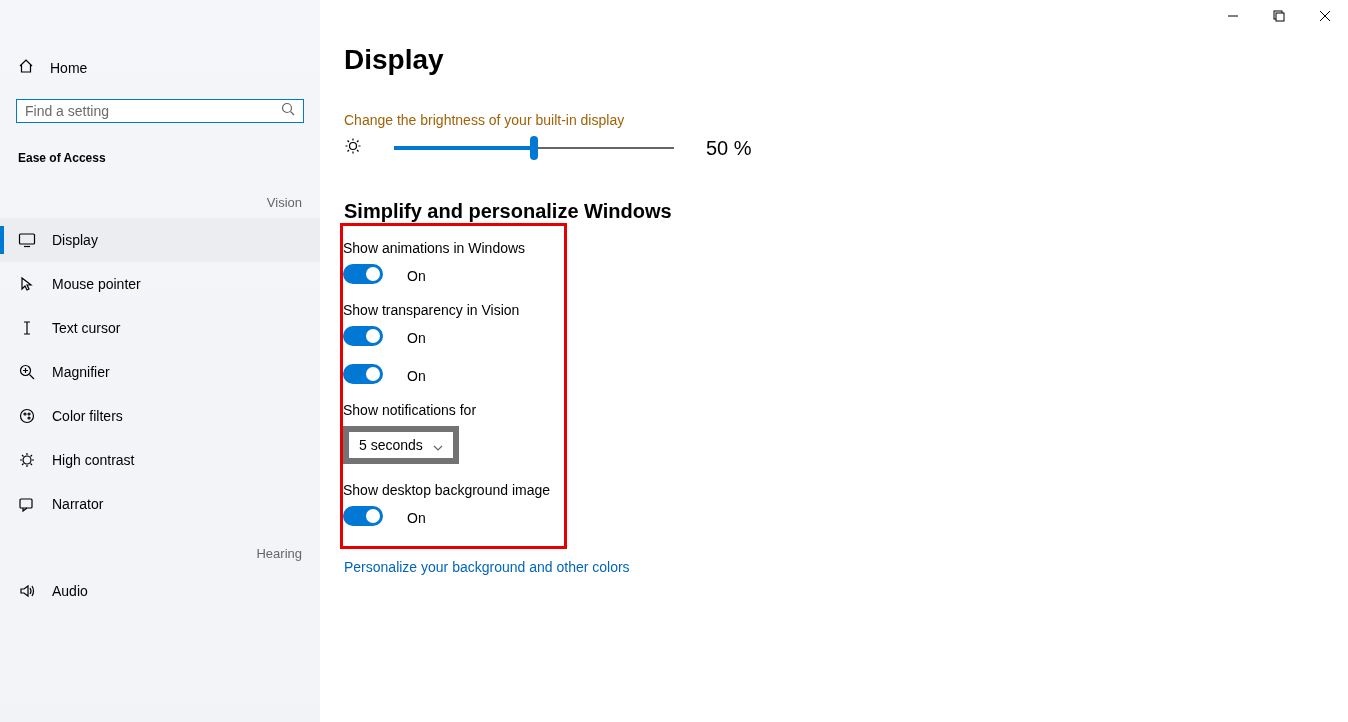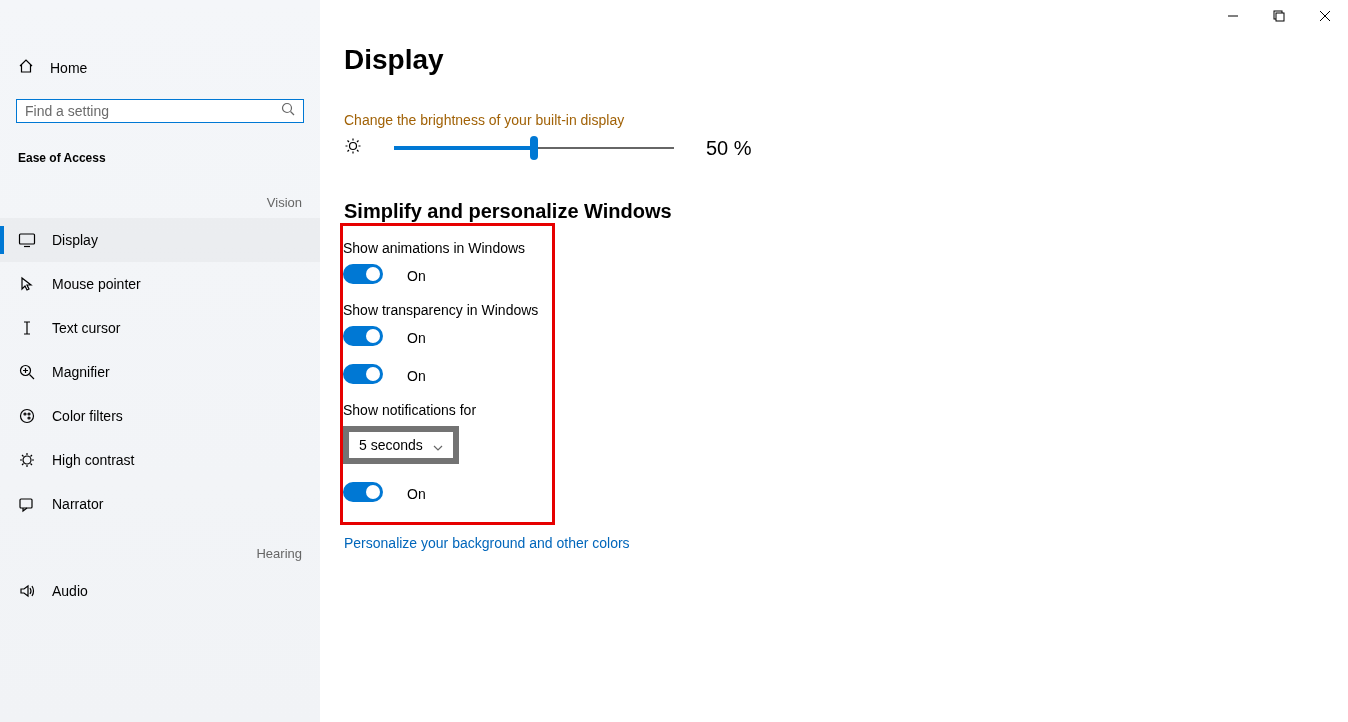--- a/index.html
+++ b/index.html
@@ -223,21 +223,21 @@
       <div class="setting-label">Show animations in Windows</div>
       <div class="toggle-row">
         <div class="toggle">
             <div class="knob"></div>
           </div>
         <span class="toggle-state">On</span>
       </div>
     </div>
 
     <div class="setting">
-      <div class="setting-label">Show transparency in Windows</div>
+      <div class="setting-label">Show transparency in Vision</div>
       <div class="toggle-row">
         <div class="toggle">
             <div class="knob"></div>
           </div>
         <span class="toggle-state">On</span>
       </div>
     </div>
 
     <div class="setting">
       <div class="toggle-row">
@@ -252,20 +252,21 @@
       <div class="setting-label">Show notifications for</div>
       <div class="dropdown">
         <span>5 seconds</span>
         <svg class="chev" viewBox="0 0 10 10" fill="none" stroke="#666" stroke-width="1.2">
             <path d="M1 3 L5 7 L9 3"></path>
           </svg>
       </div>
     </div>
 
     <div class="setting">
+      <div class="setting-label">Show desktop background image</div>
       <div class="toggle-row">
         <div class="toggle">
             <div class="knob"></div>
           </div>
         <span class="toggle-state">On</span>
       </div>
     </div>
 
   </div>
 

